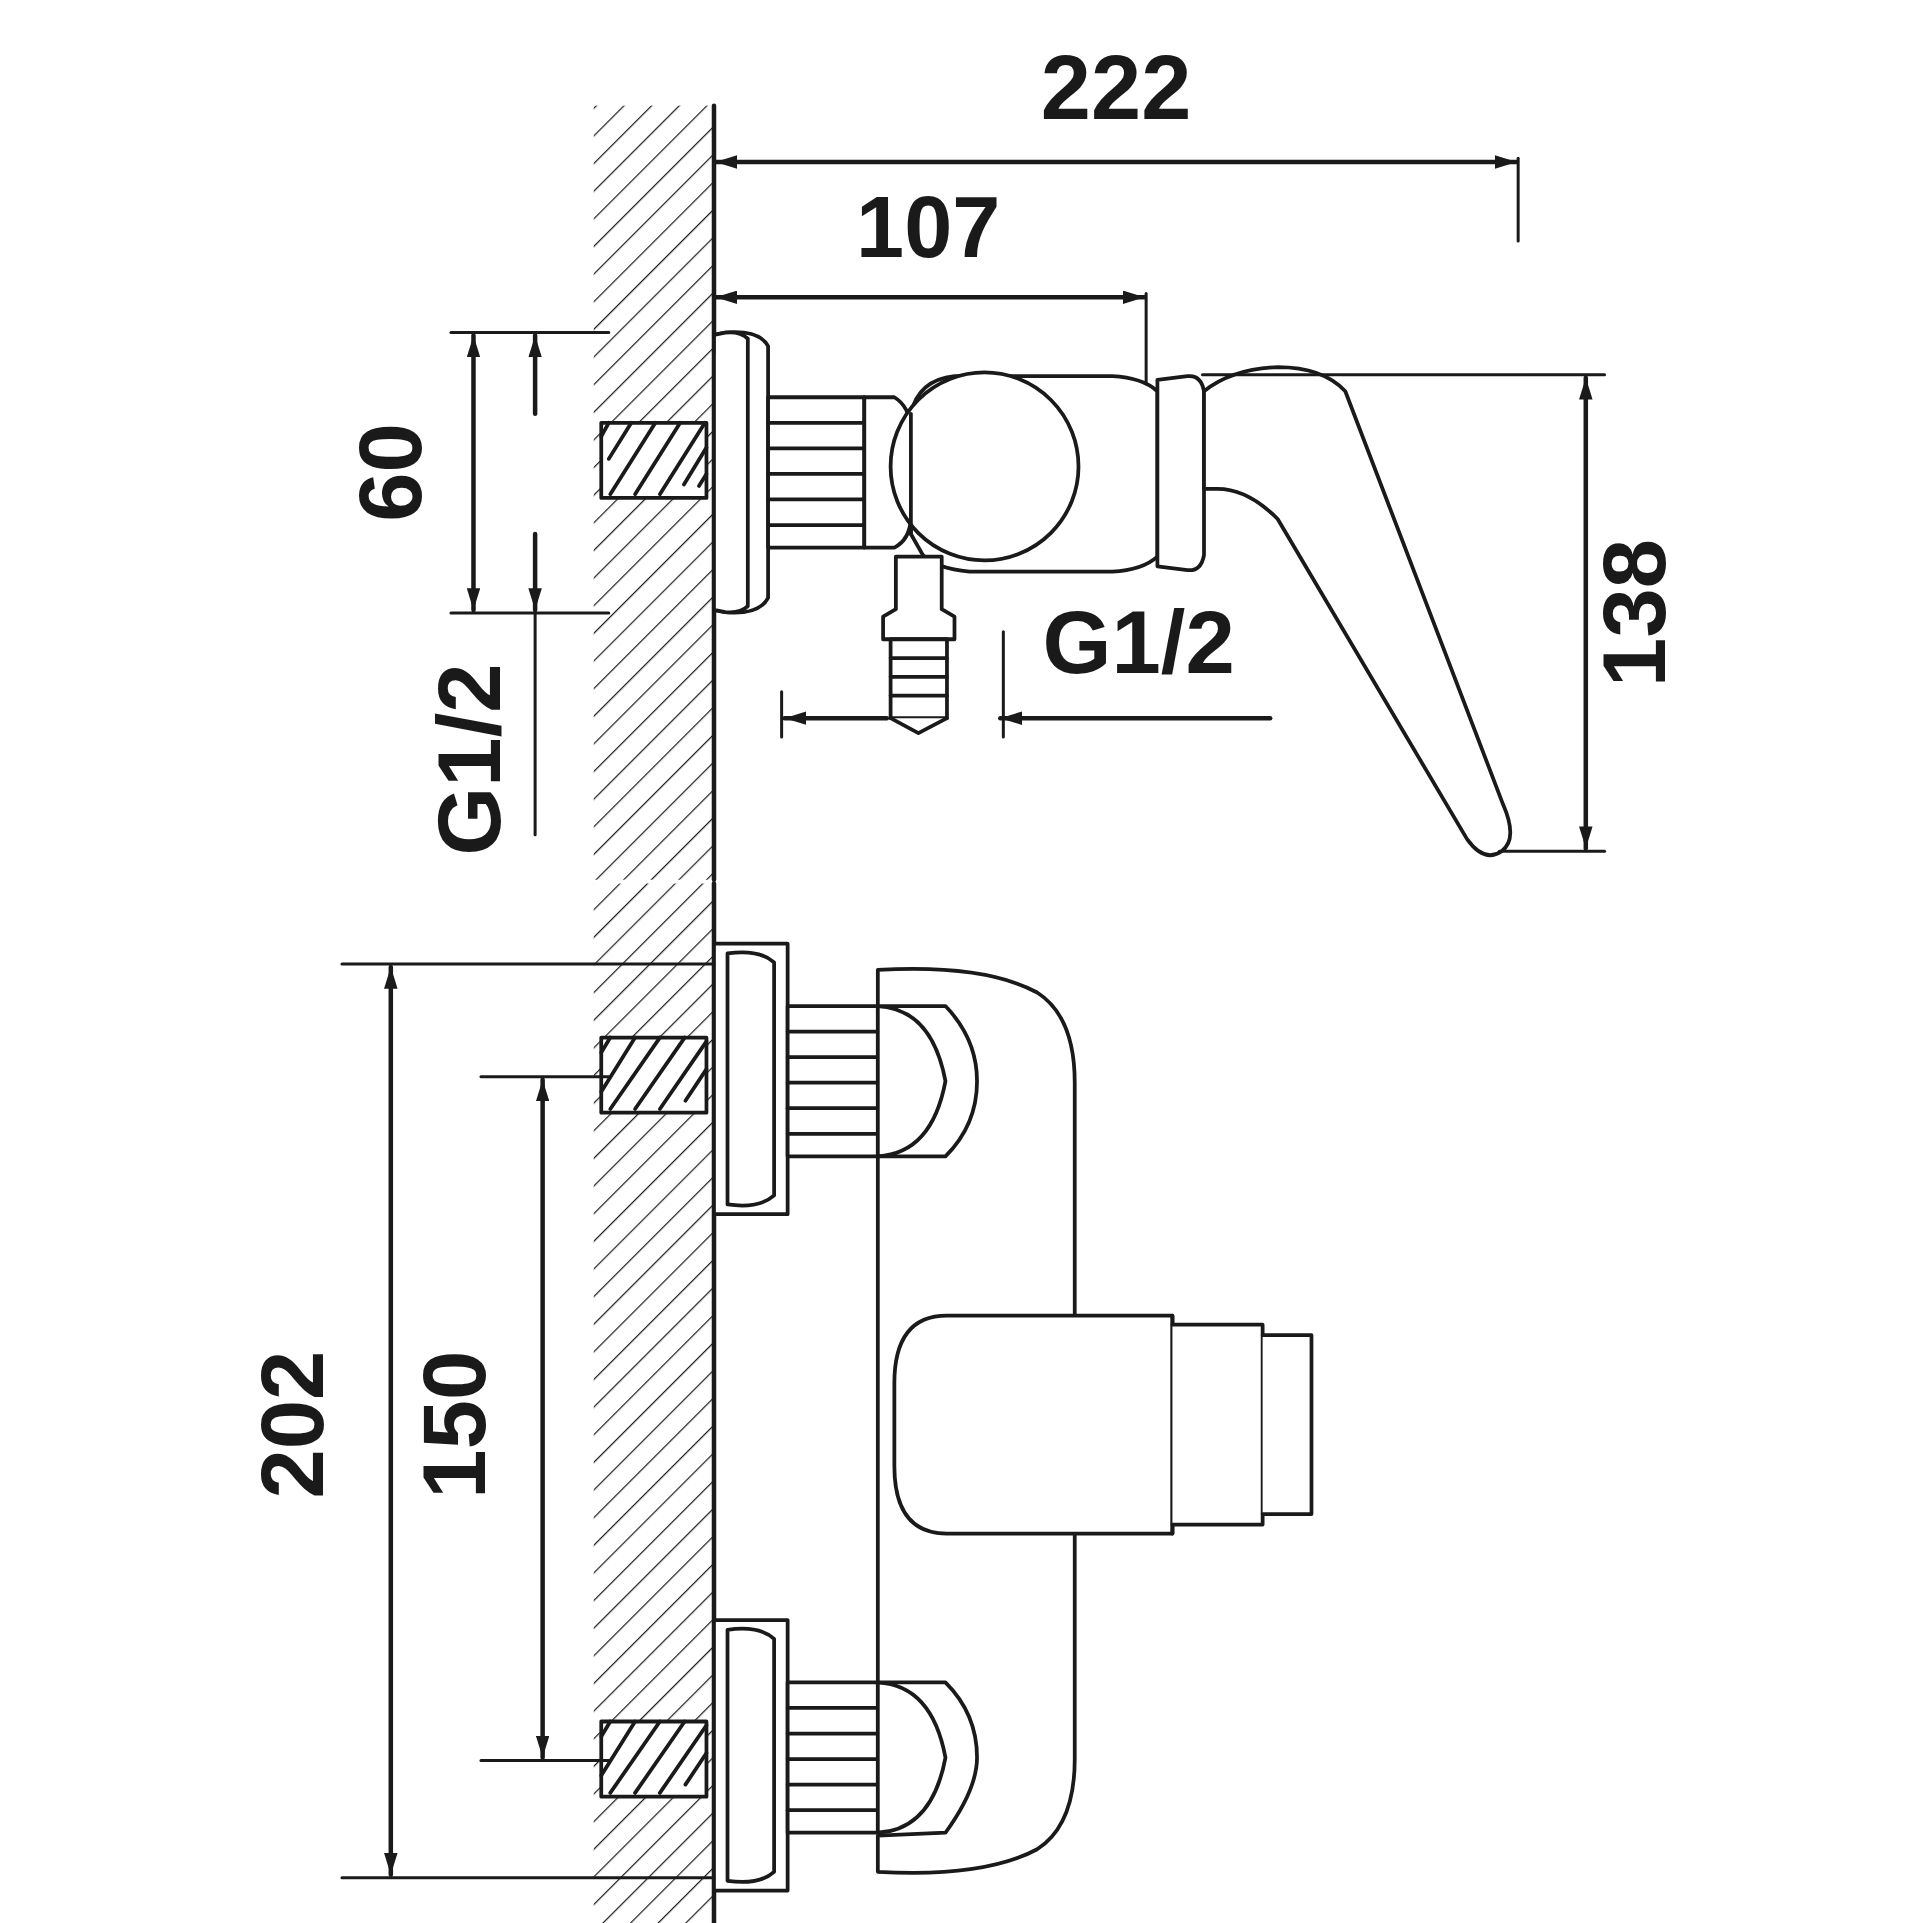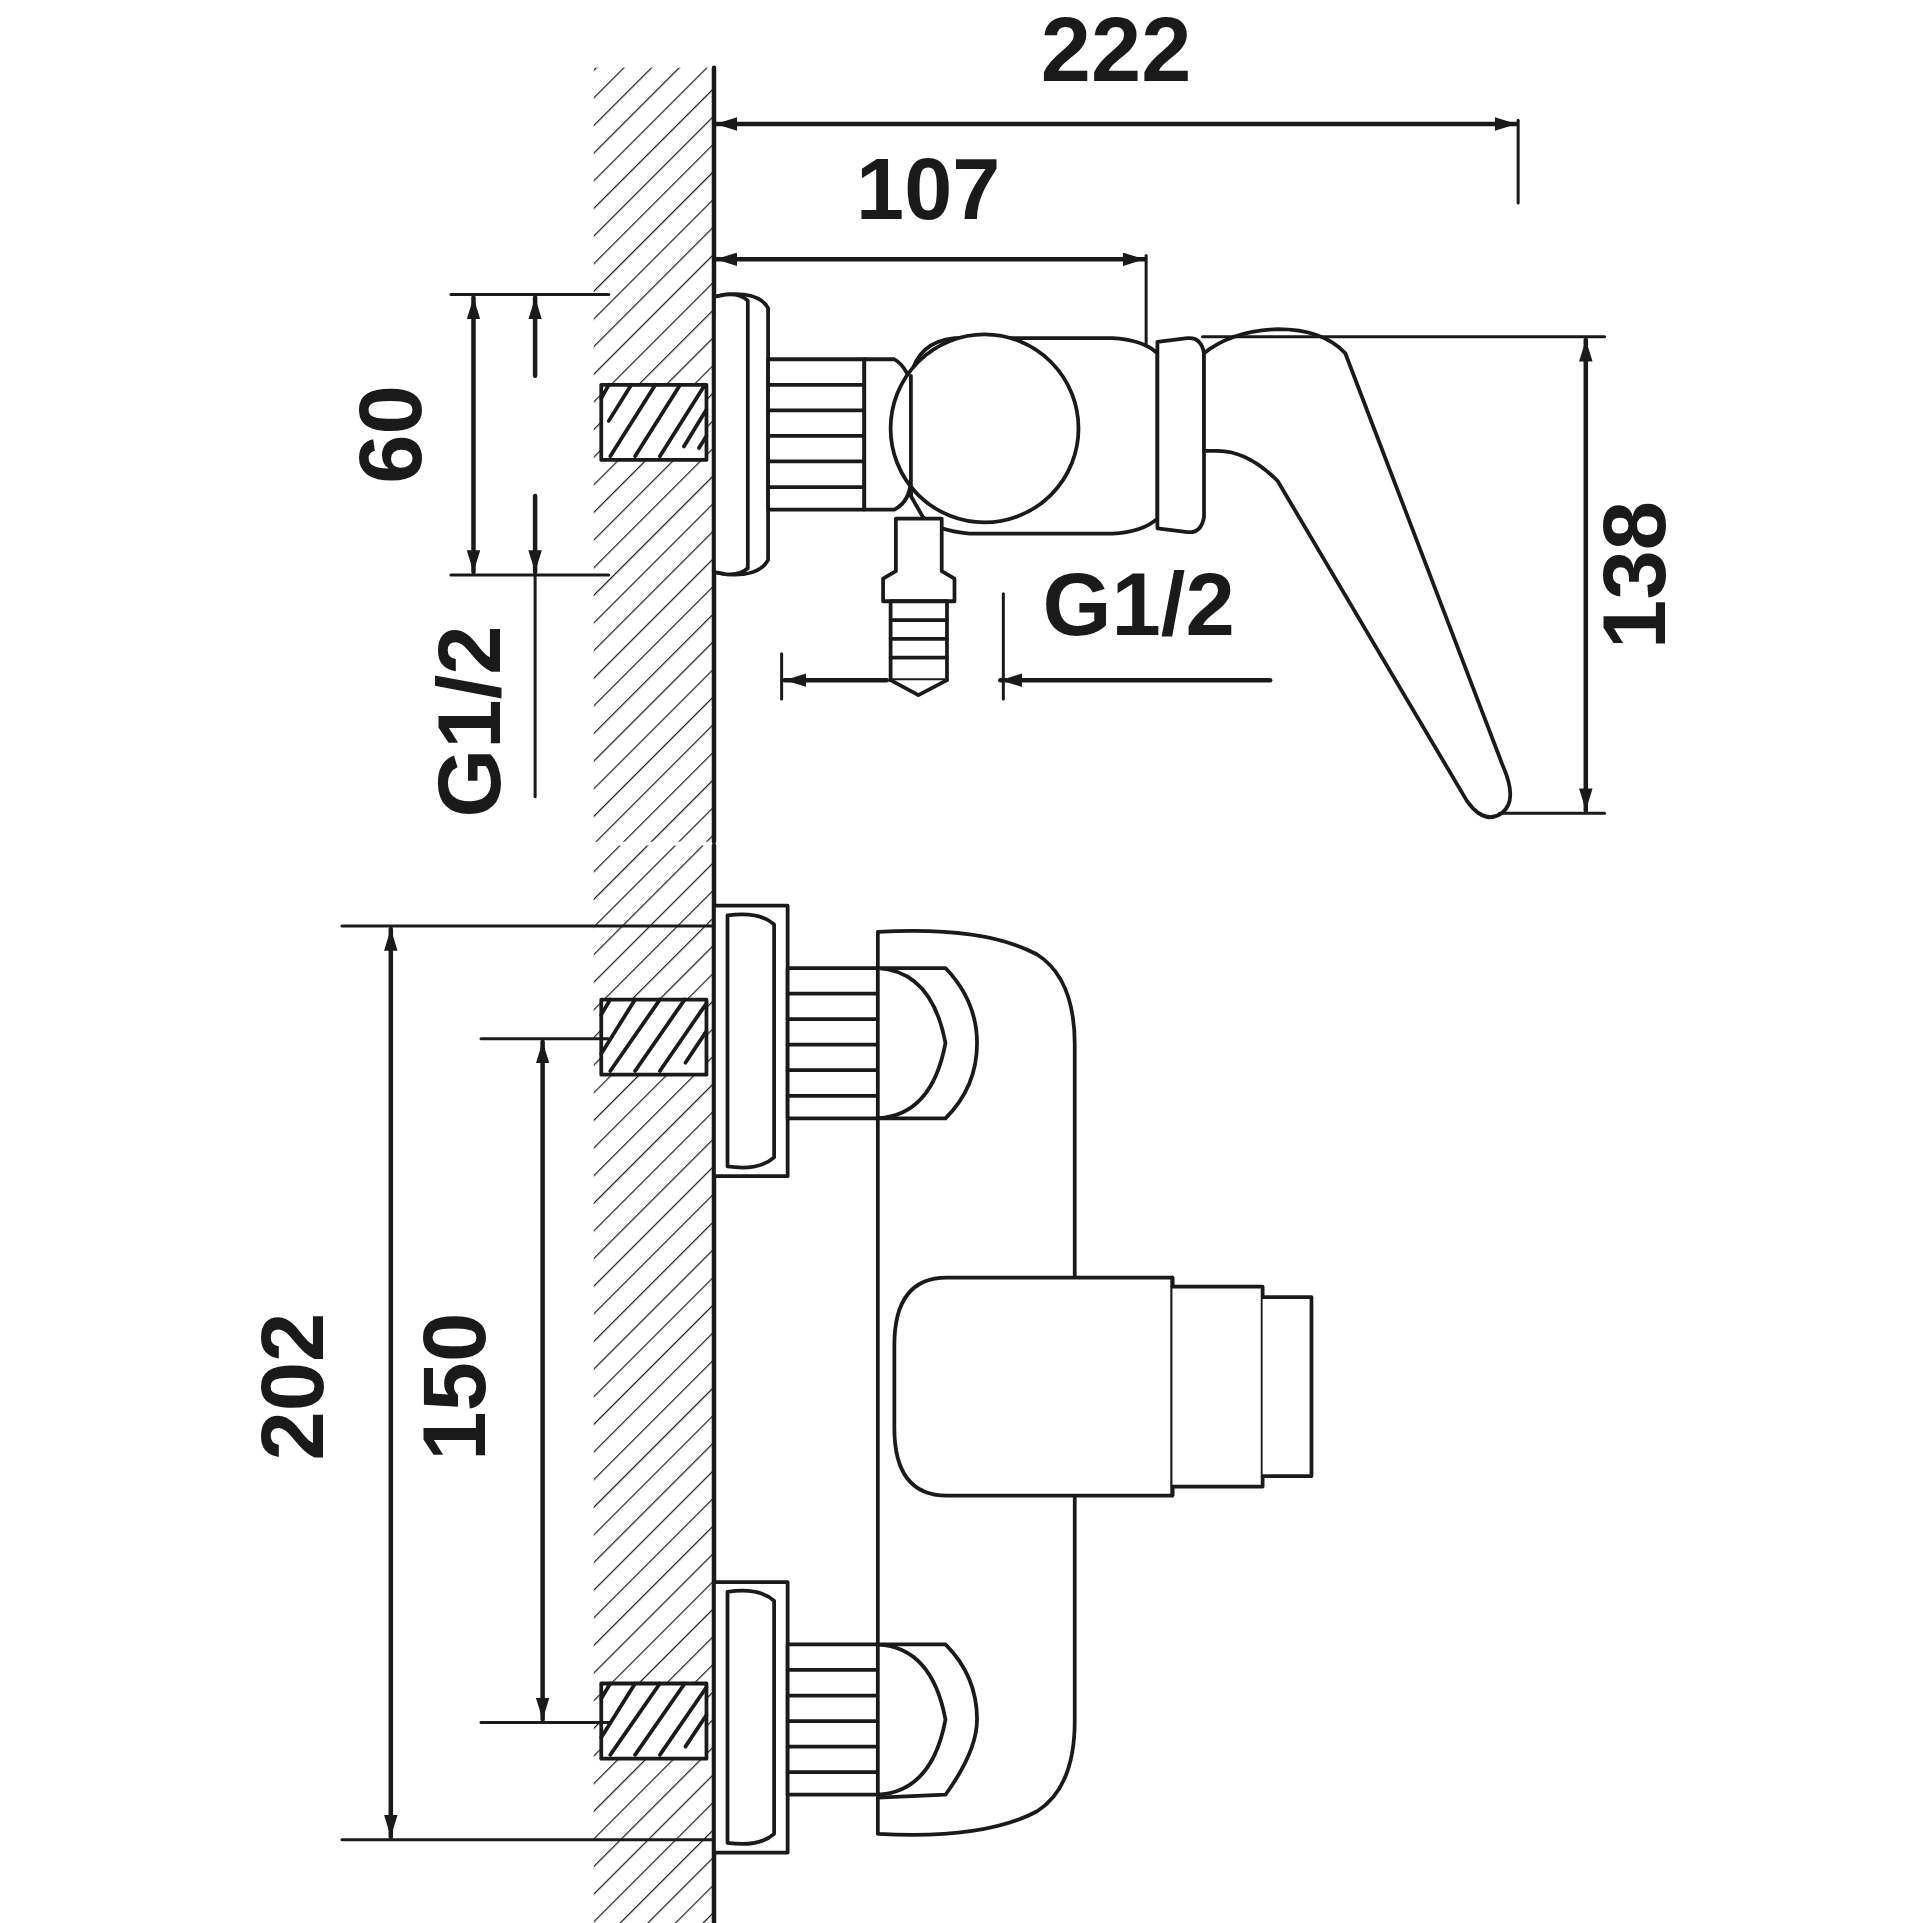--- a/index.html
+++ b/index.html
@@ -11,20 +11,21 @@
     width: 1924px;
     height: 1924px;
     font-family: "Liberation Sans", sans-serif;
     overflow: hidden;
   }
   #stage {
     position: relative;
     width: 1924px;
     height: 1416px;
     background: #ffffff;
+    margin-top: 38px;
   }
   #drawing {
     position: absolute;
     left: 0;
     top: 0;
     width: 1924px;
     height: 1924px;
   }
   .dim-text {
     font-family: "Liberation Sans", sans-serif;

